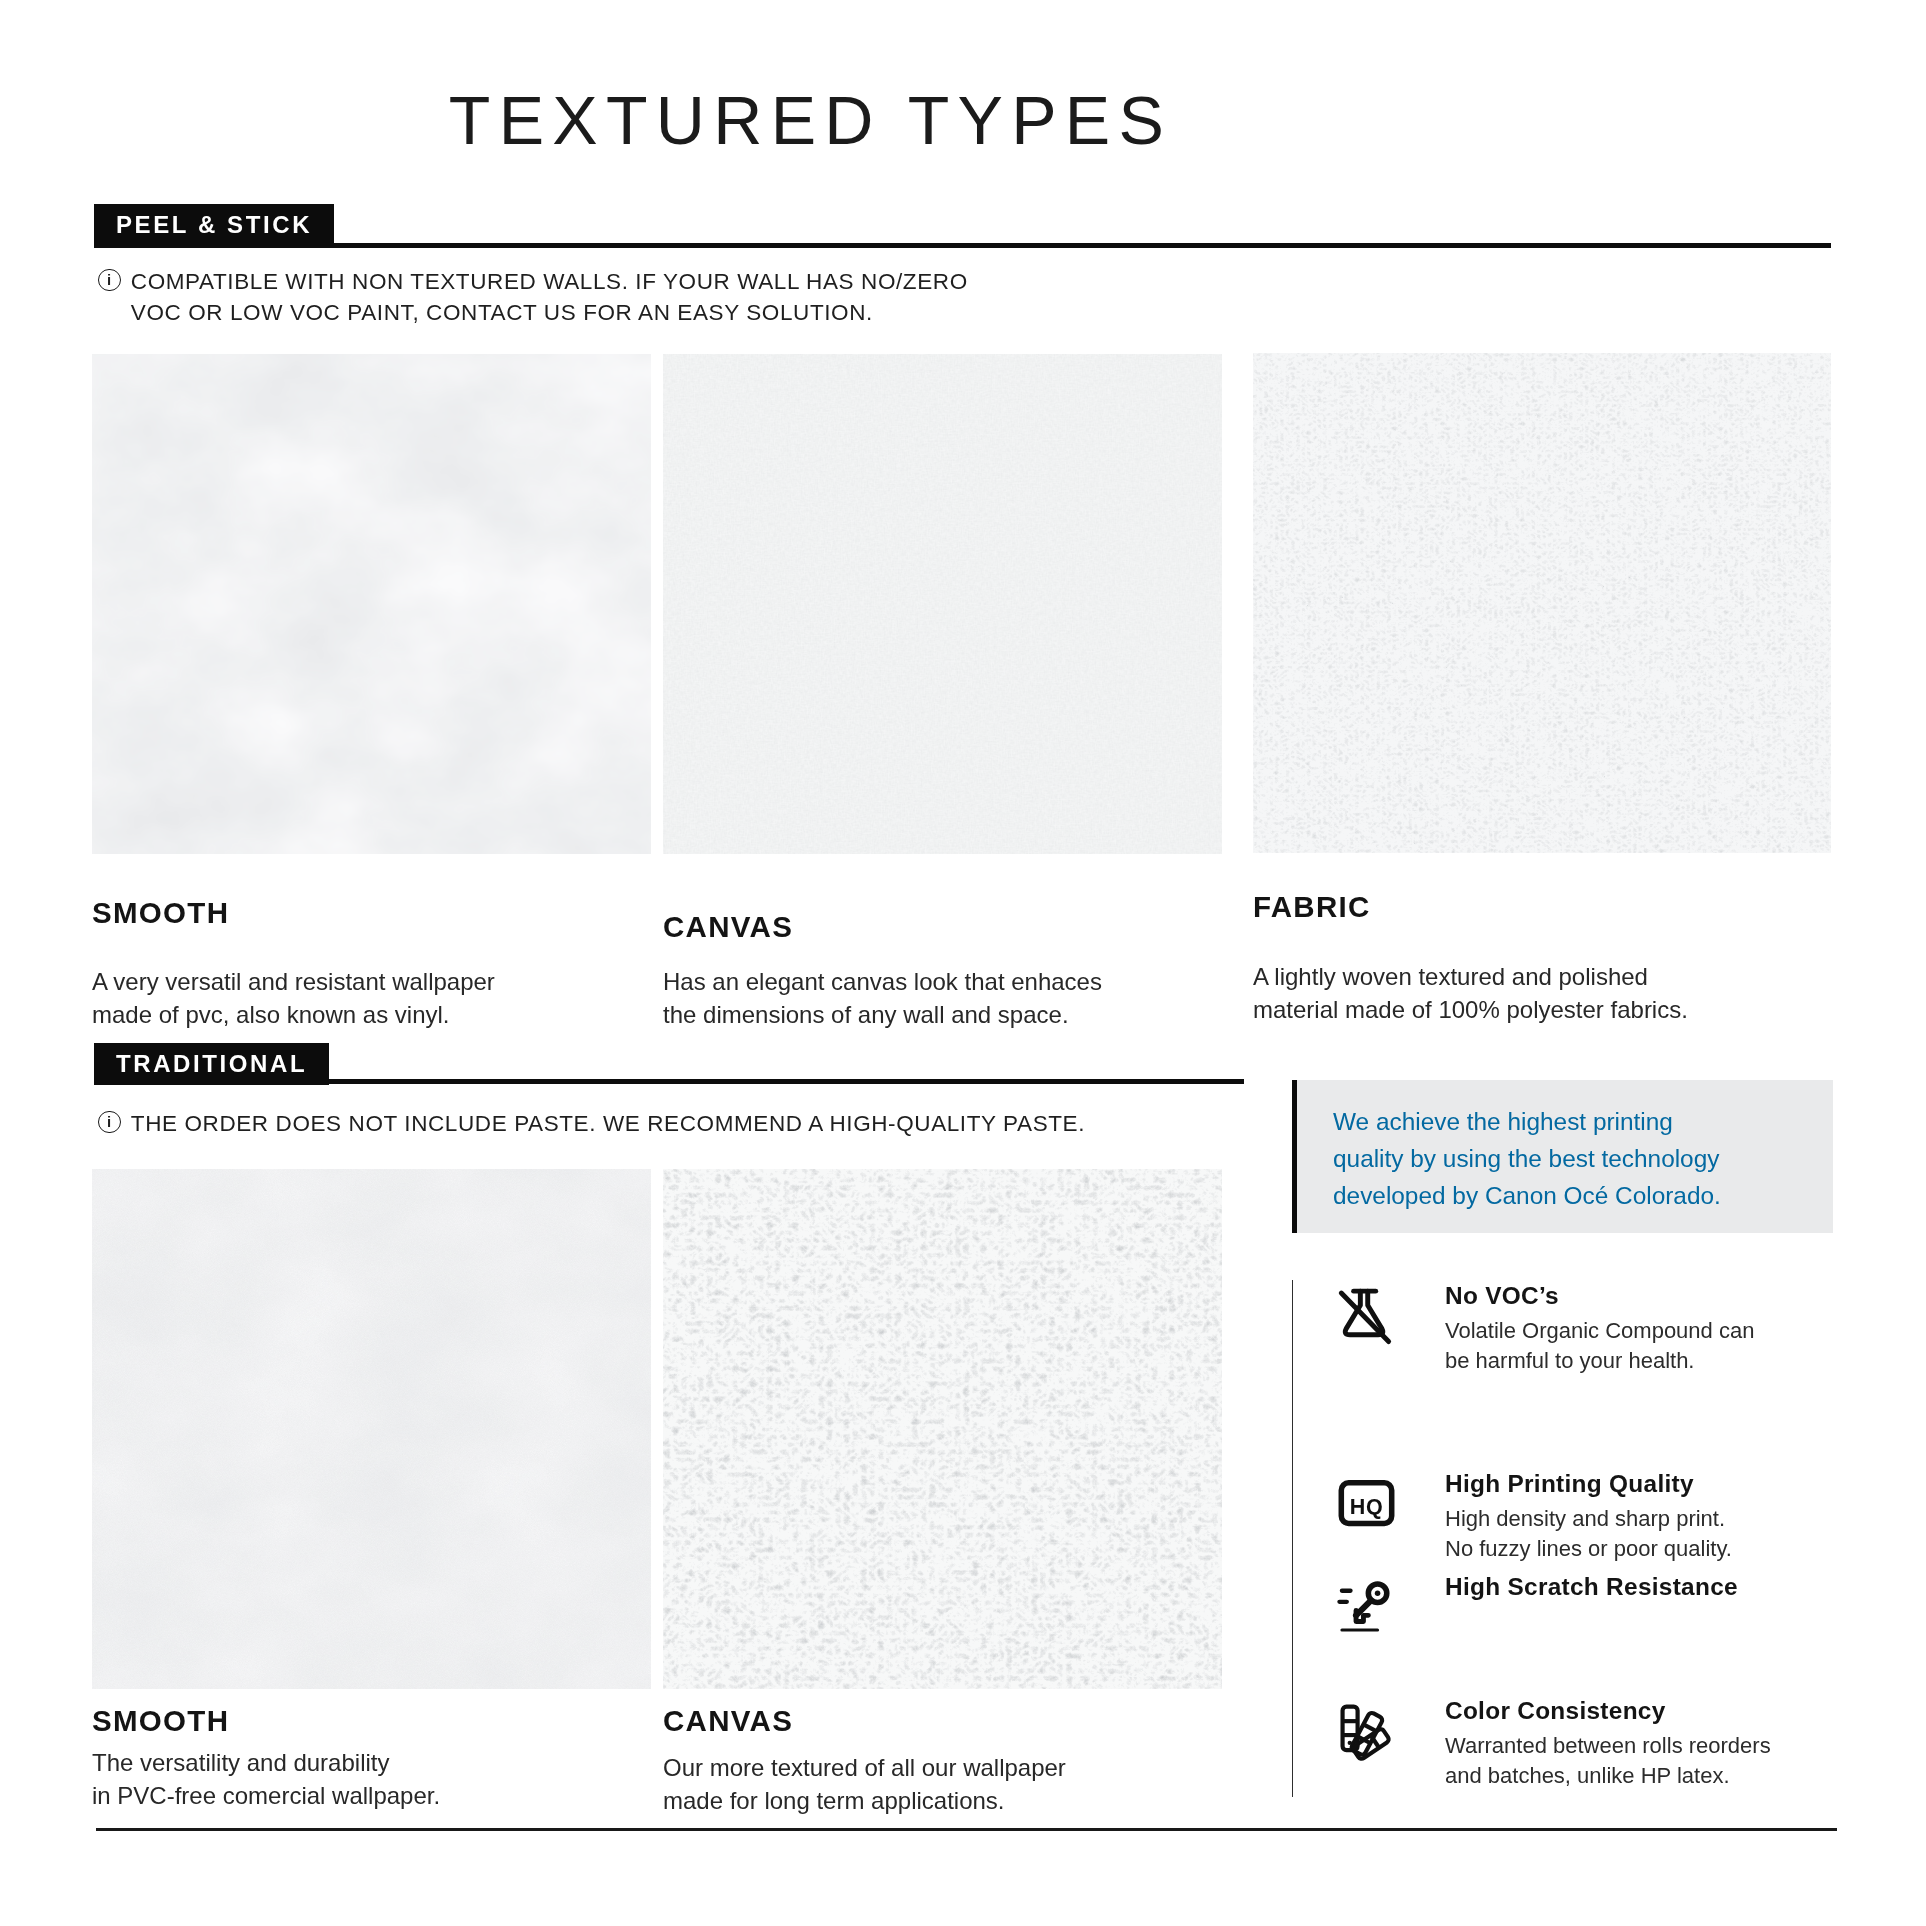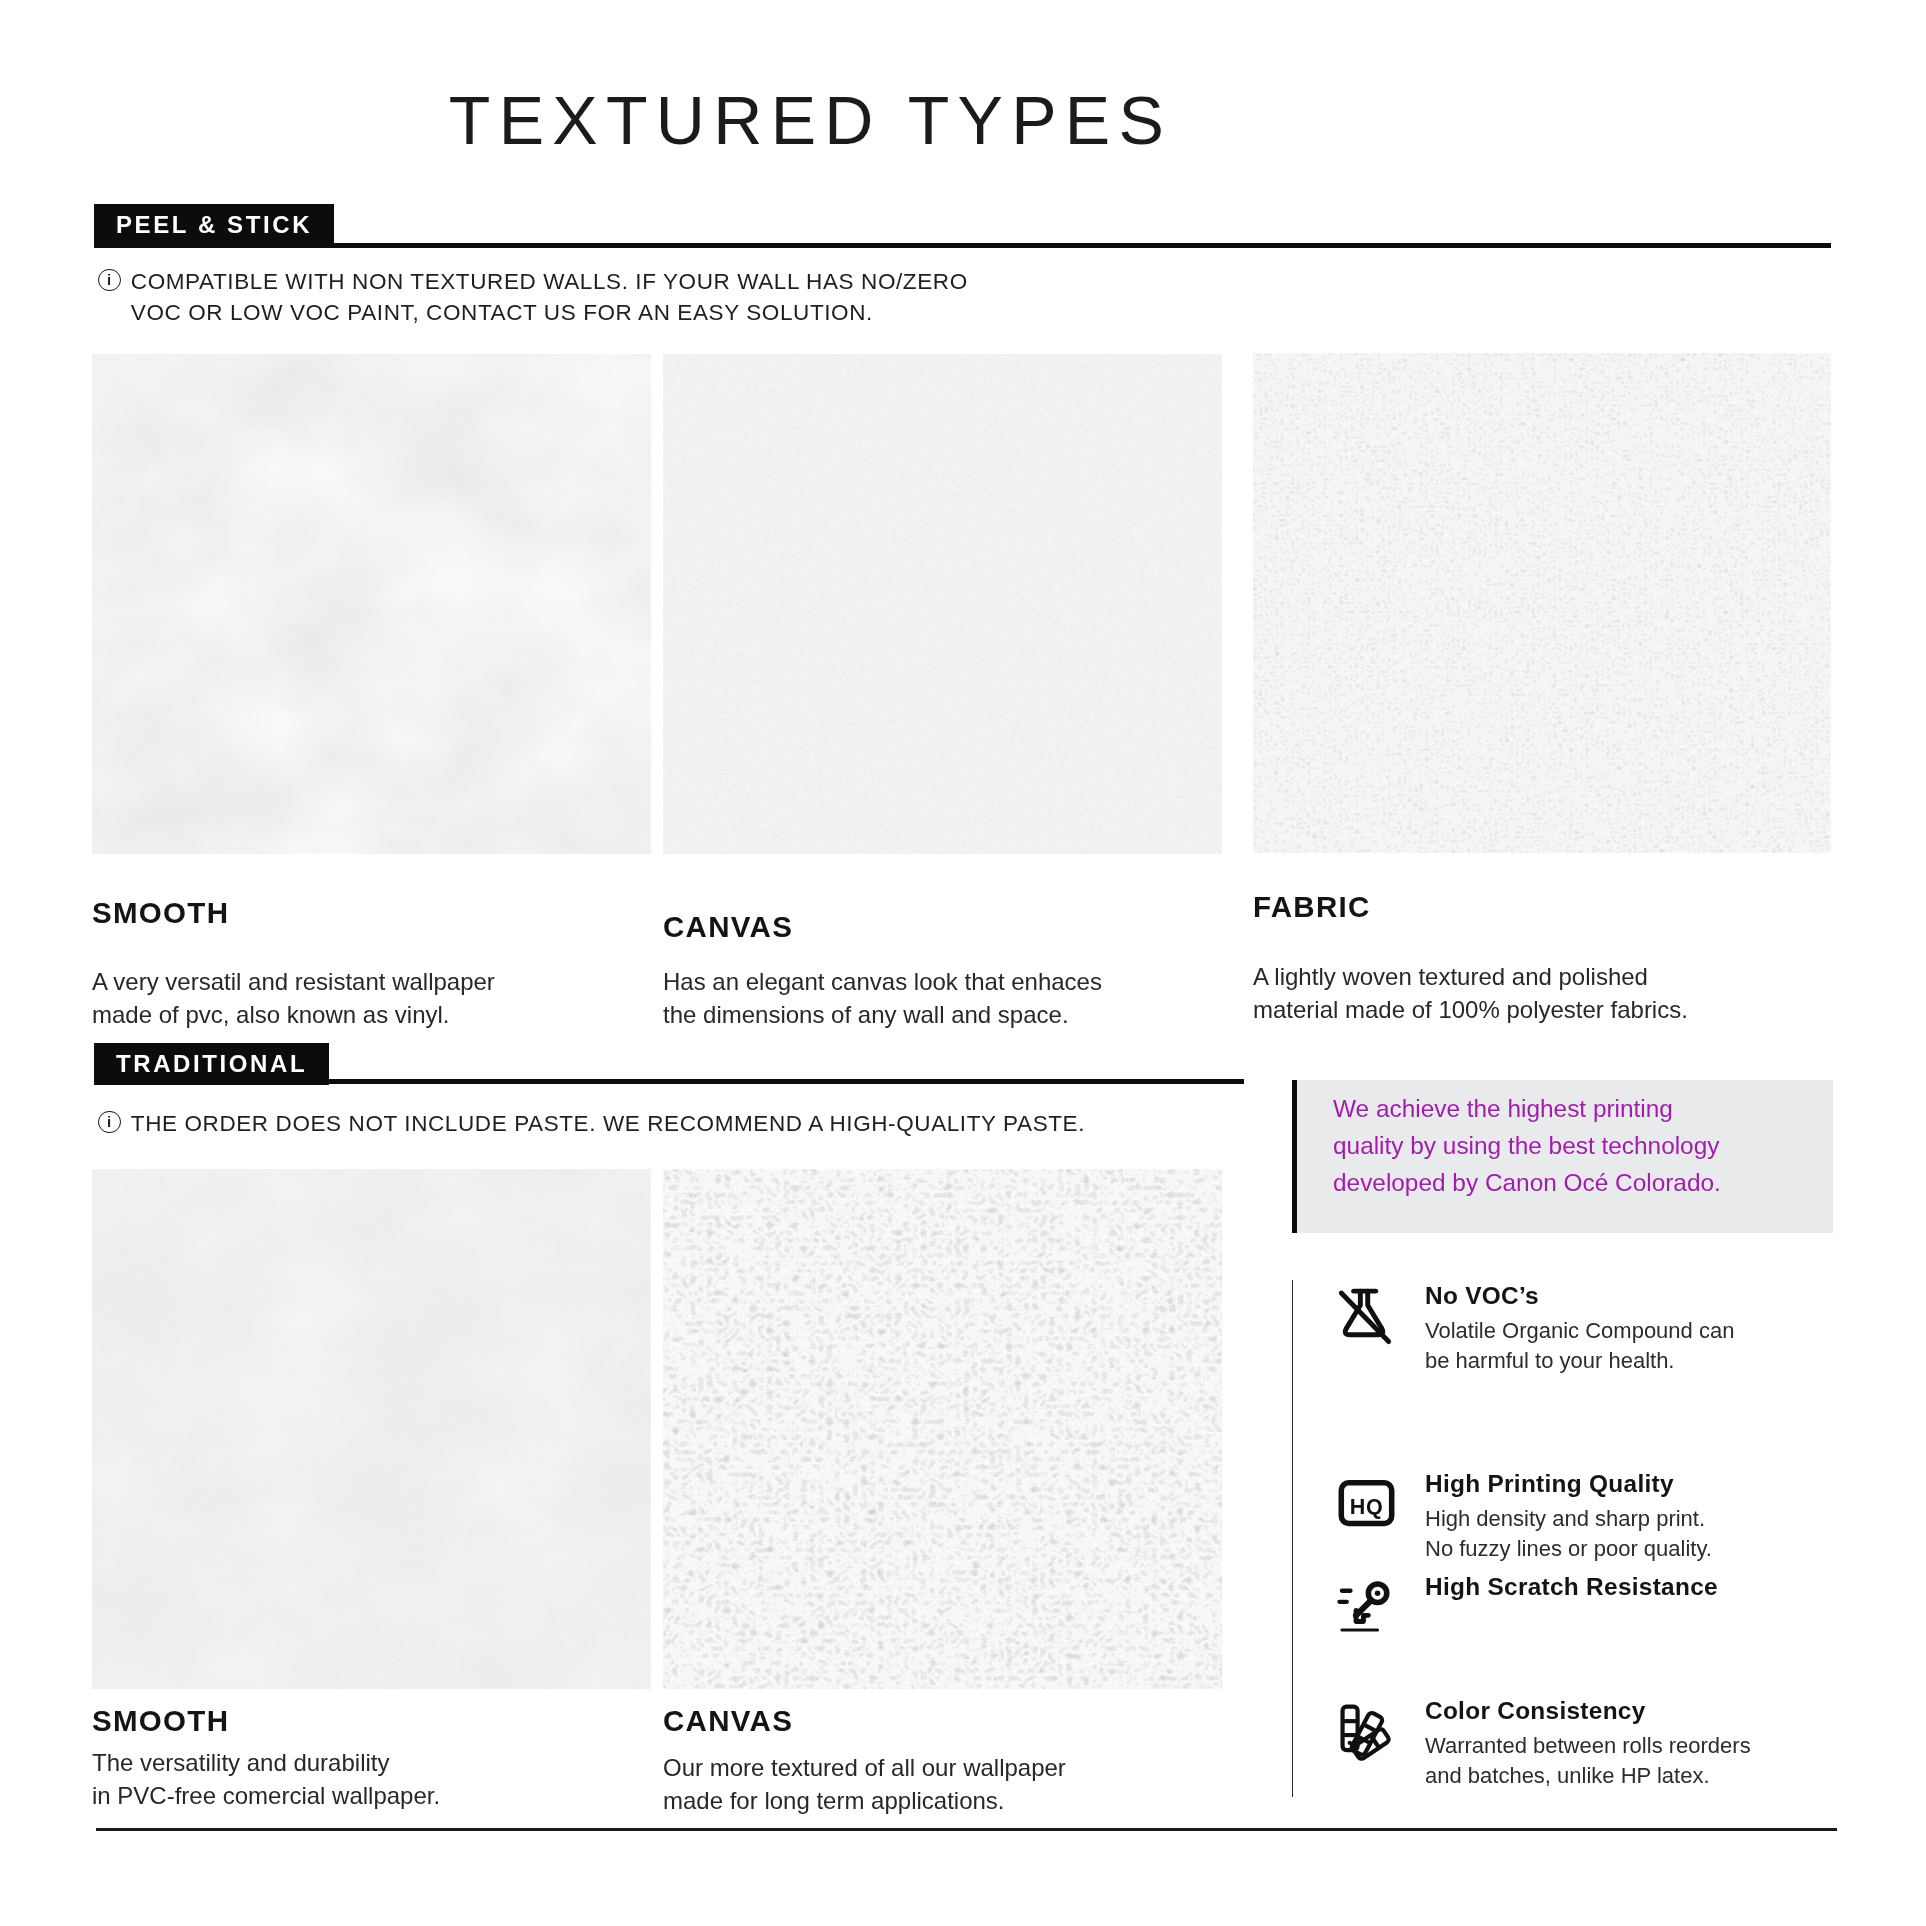--- a/index.html
+++ b/index.html
@@ -43,24 +43,24 @@
   .swatch-label{font-size:29.5px;font-weight:700;letter-spacing:1.3px;color:#141414;}
   .swatch-desc{font-size:24px;line-height:33px;color:#282828;}
   #ps1 .swatch-label{margin-top:42px;}  #ps1 .swatch-desc{margin-top:35px;}
   #ps2 .swatch-label{margin-top:56px;}  #ps2 .swatch-desc{margin-top:20.5px;}
   #ps3 .swatch-label{margin-top:37px;}  #ps3 .swatch-desc{margin-top:36px;}
   #tr1 .swatch-label{margin-top:15.4px;}  #tr1 .swatch-desc{margin-top:7.7px;}
   #tr2 .swatch-label{margin-top:15.4px;}  #tr2 .swatch-desc{margin-top:13px;}
   .panel{
     position:absolute;left:1292px;top:1080px;width:541px;height:153px;box-sizing:border-box;
     background:#e9eaeb;border-left:5.1px solid #0b0b0b;
-    padding:10px 19px 0 36px;font-size:24.4px;line-height:37px;color:#a21caf;
+    padding:23px 19px 0 36px;font-size:24.4px;line-height:37px;color:#0369a1;
   }
   .features{position:absolute;left:1292px;top:1280px;width:552px;height:517px;border-left:1.9px solid #2e2e2e;}
-  .feature{position:absolute;left:44px;display:flex;align-items:flex-start;}
+  .feature{position:absolute;left:44px;display:flex;align-items:flex-start;gap:20px;}
   #feat-1{top:5.1px;} #feat-2{top:145px;margin-top:48px;} #feat-3{top:296px;} #feat-4{top:420px;}
   .f-icon{width:59px;height:59px;flex:0 0 auto;overflow:visible;}
   .f-text{margin-left:29px;margin-top:-3.9px;}
   .f-title{font-size:24.4px;font-weight:700;line-height:29.5px;letter-spacing:0.3px;color:#141414;white-space:nowrap;}
   .f-body{margin-top:5.1px;font-size:22px;line-height:30px;color:#2c2c2c;white-space:nowrap;}
   .bottom-rule{position:absolute;left:96px;top:1828px;width:1741px;height:3.2px;background:#191919;}
   .defs-svg{position:absolute;width:0;height:0;}
 </style>
 </head>
 <body>

